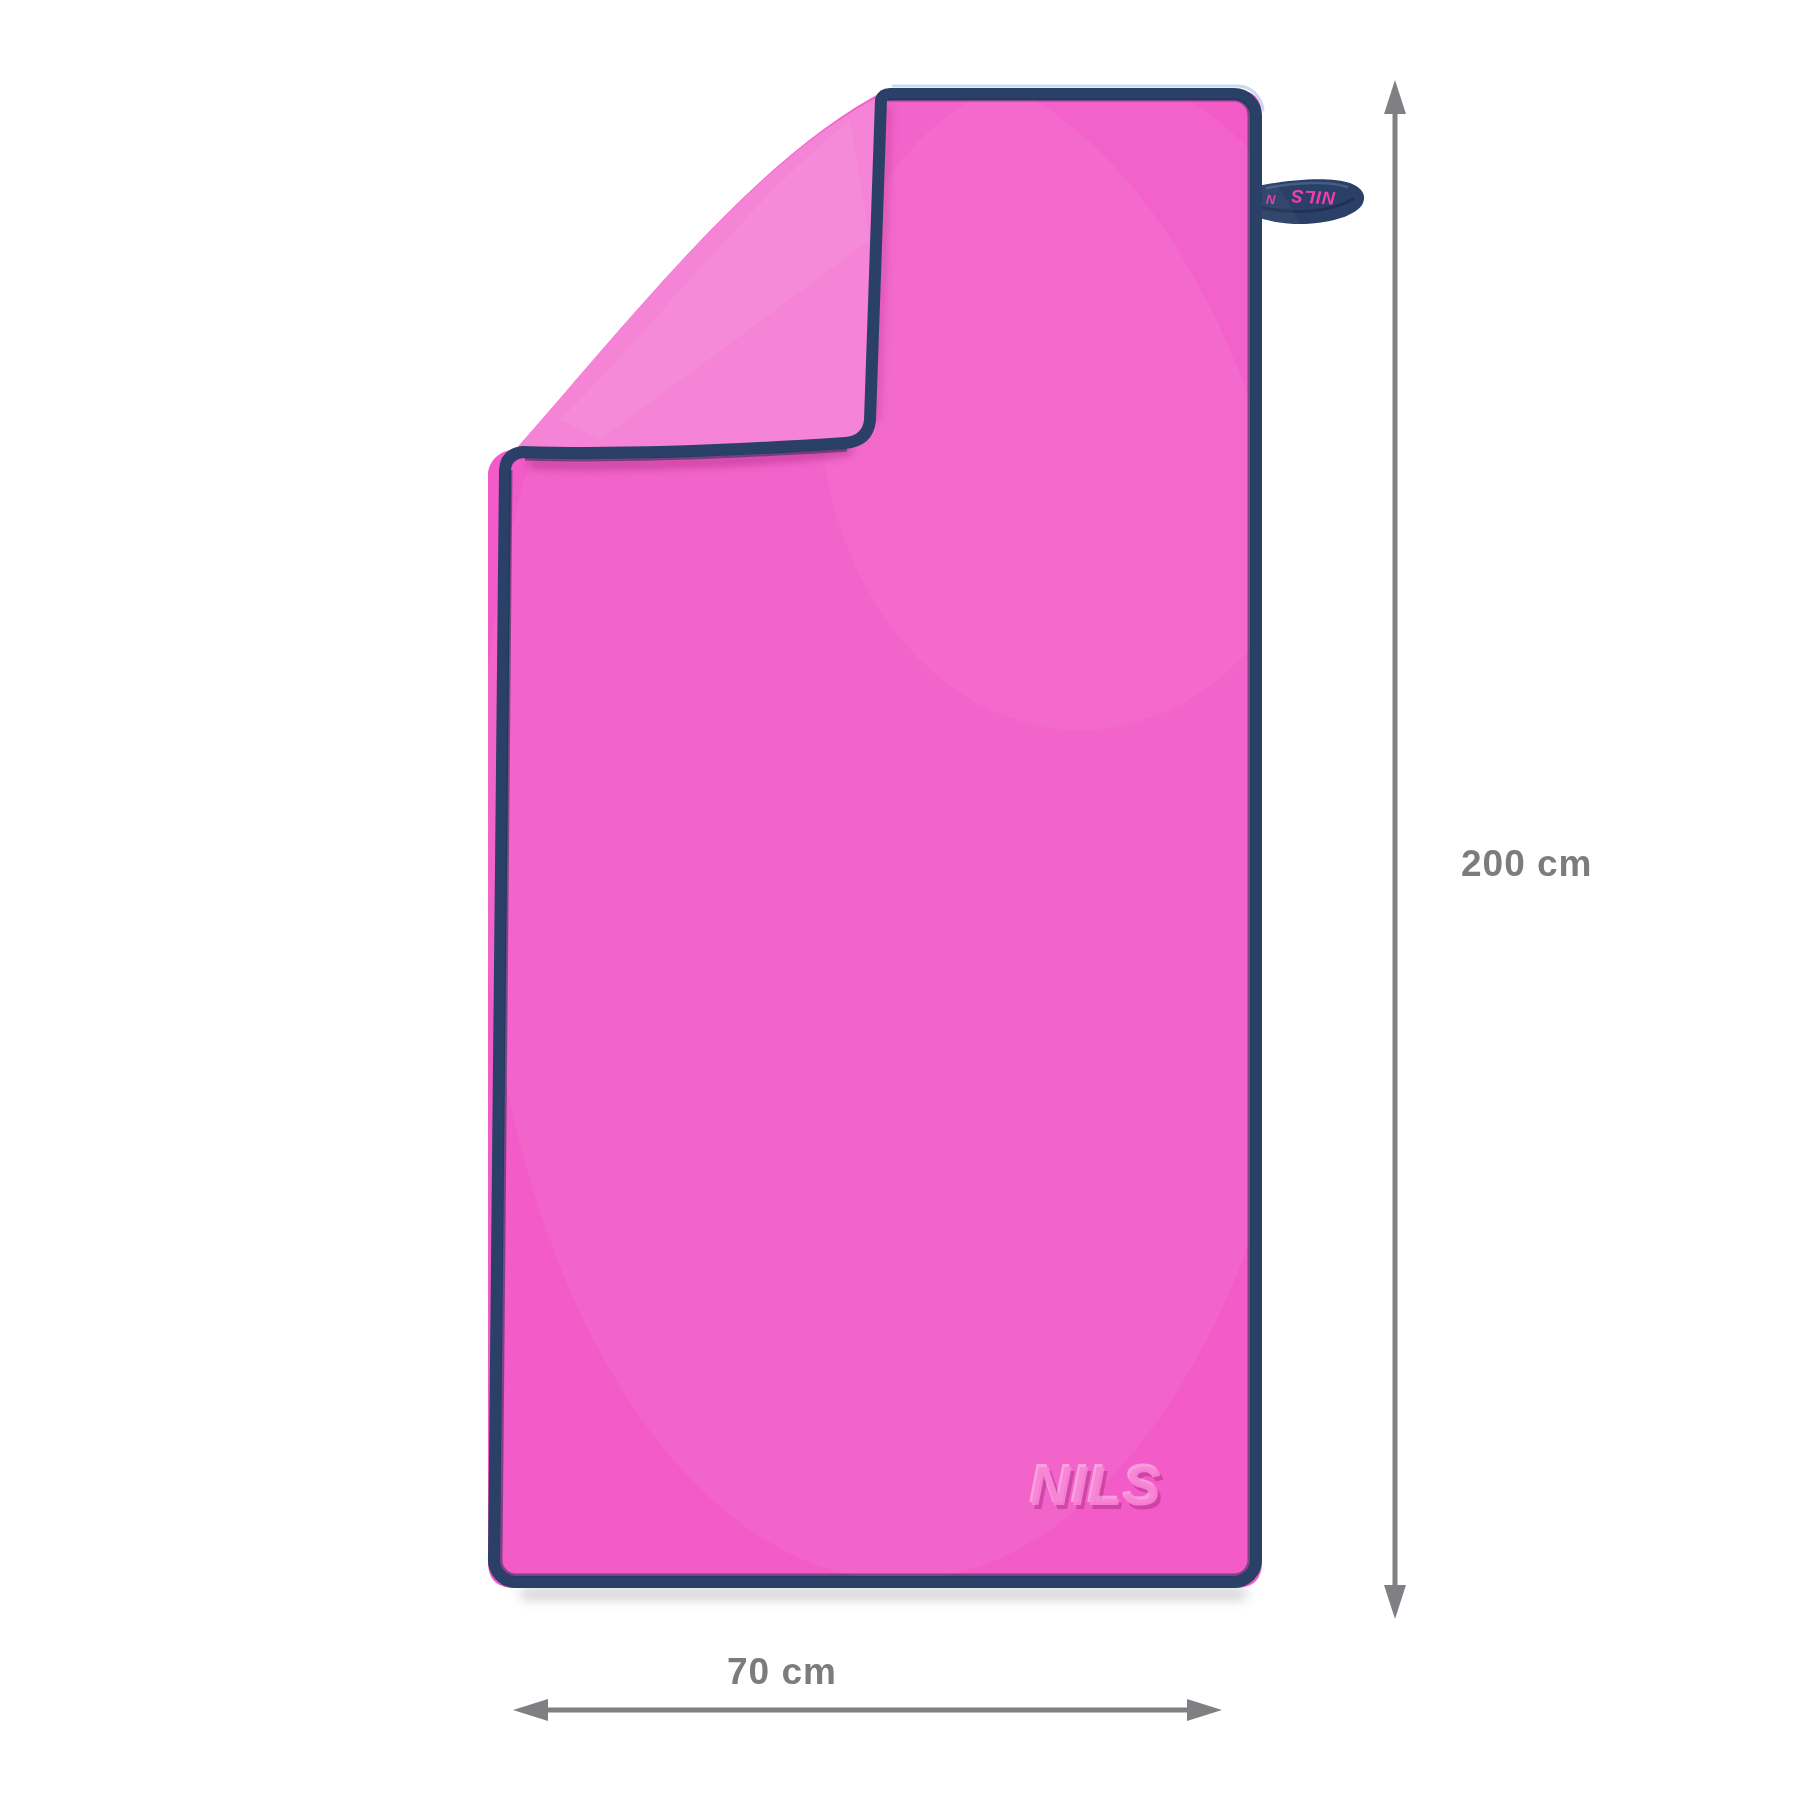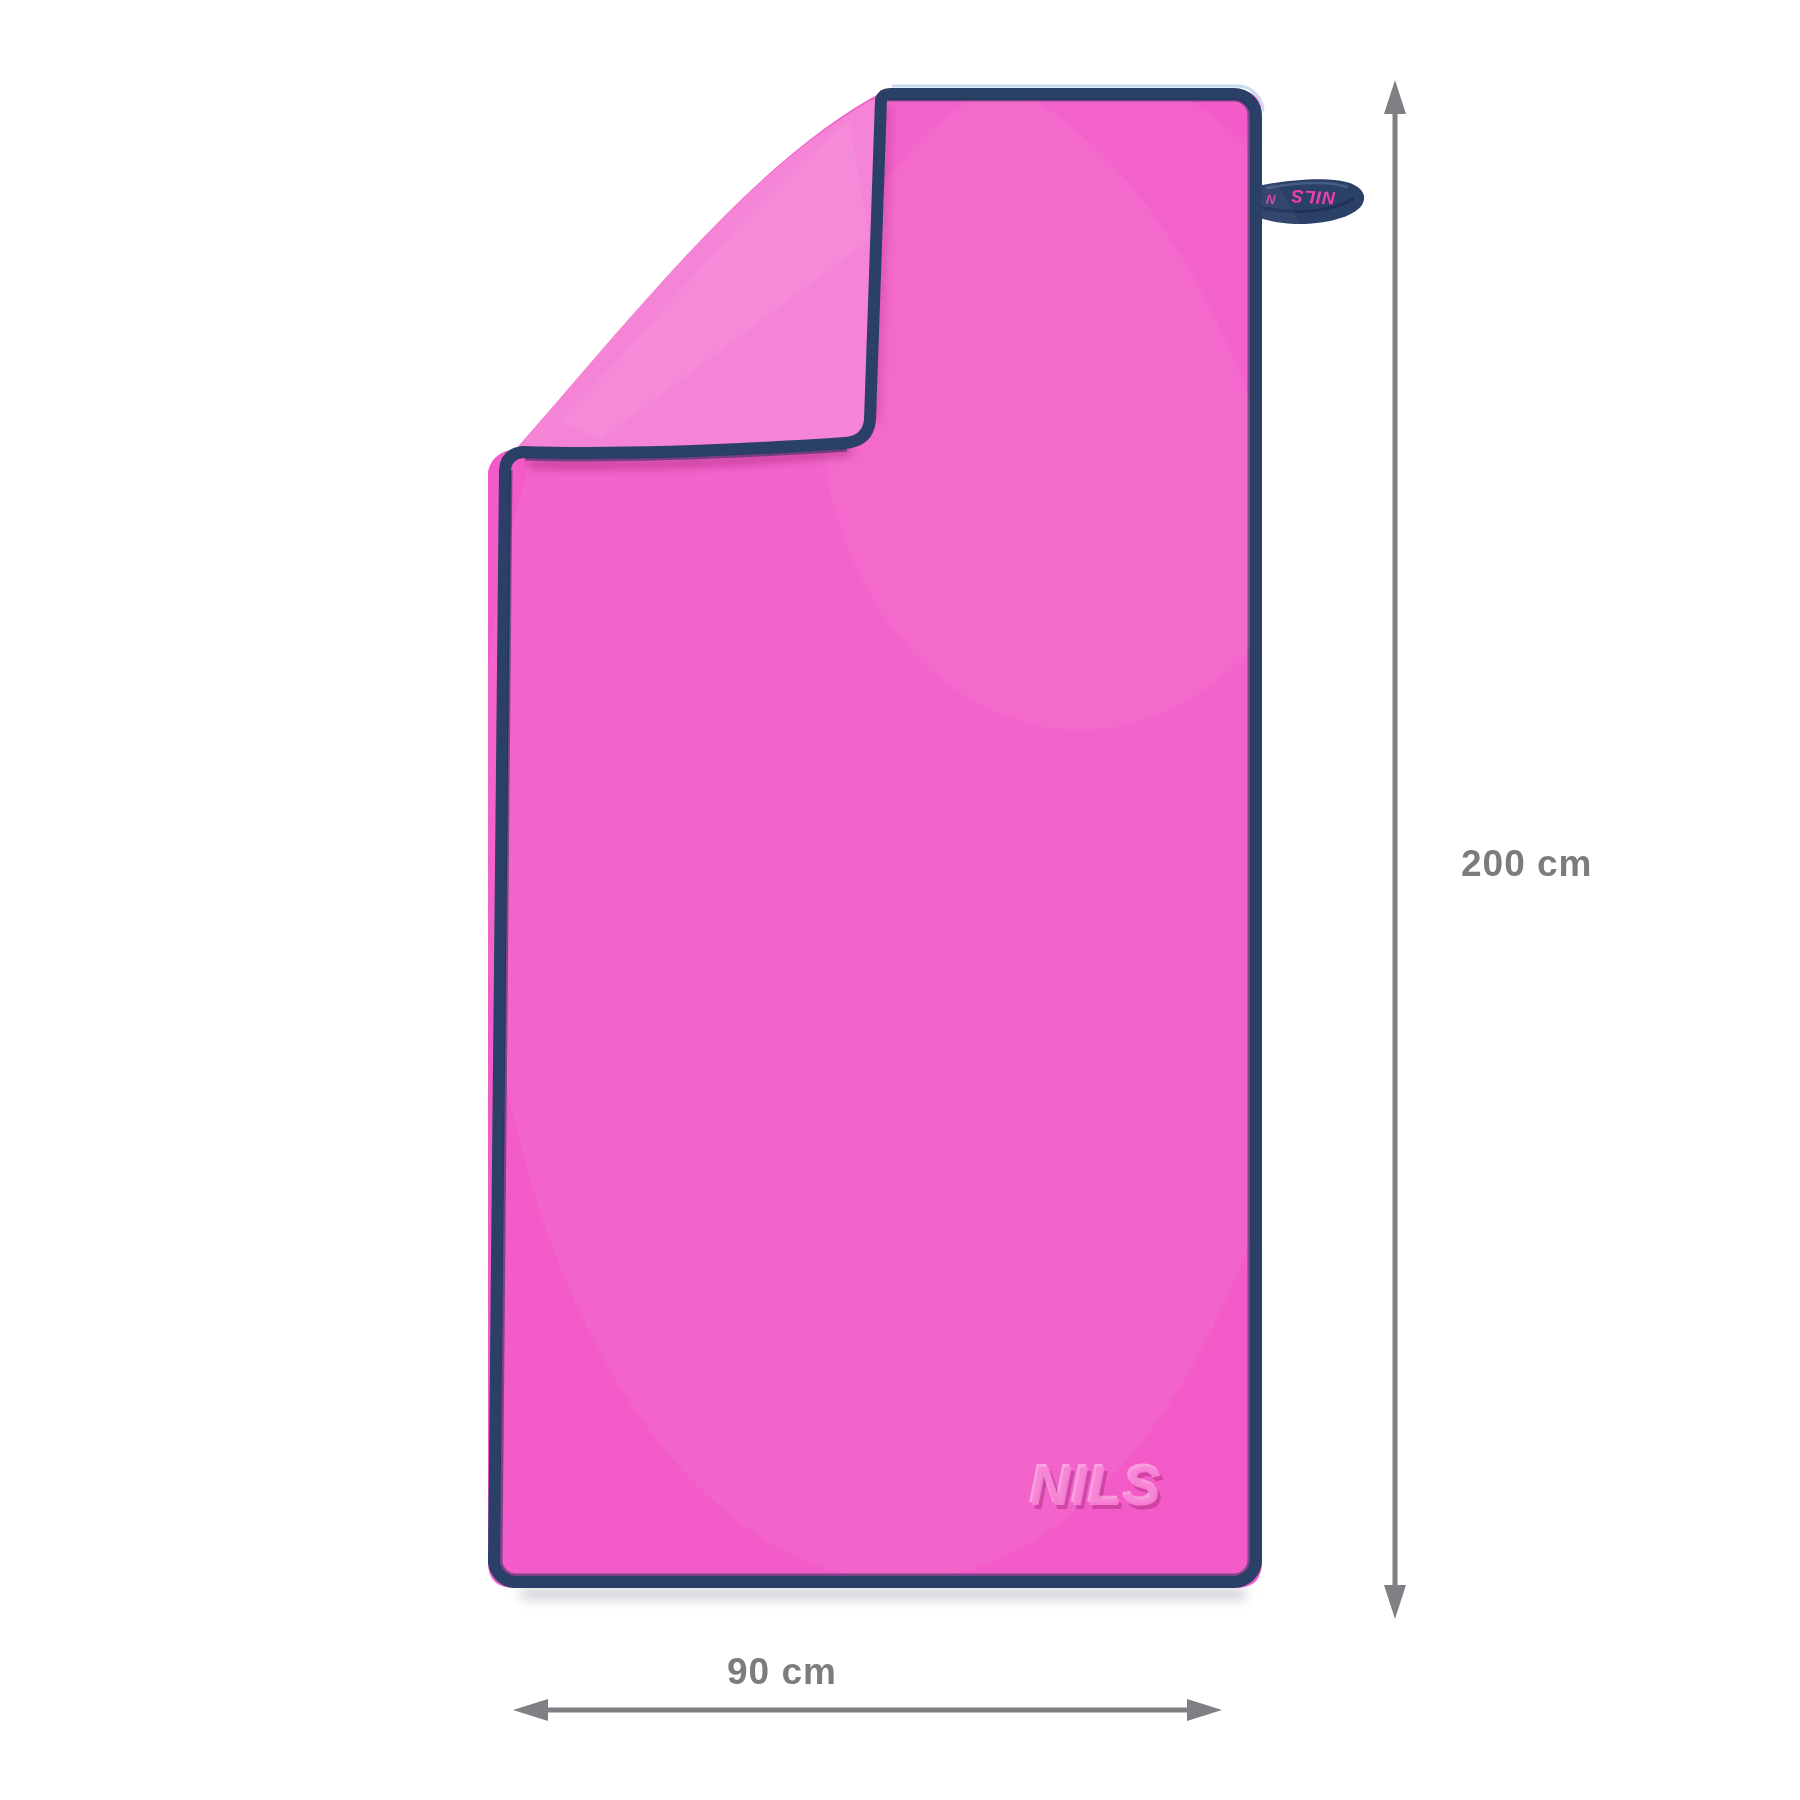--- a/index.html
+++ b/index.html
@@ -106,15 +106,15 @@
 
     <g>
       <line x1="545" y1="1710" x2="1190" y2="1710" stroke-width="5" stroke="#7e8083"></line>
       <polygon points="513,1710 548,1699 548,1721" fill="#7e8083"></polygon>
       <polygon points="1222,1710 1187,1699 1187,1721" fill="#7e8083"></polygon>
     </g>
   </svg>
 
   <div class="dim-label h200">200 cm</div>
 
-  <div class="dim-label w90">90 cm</div>
+  <div class="dim-label w90">70 cm</div>
 
 </div>
 
 </body></html>

